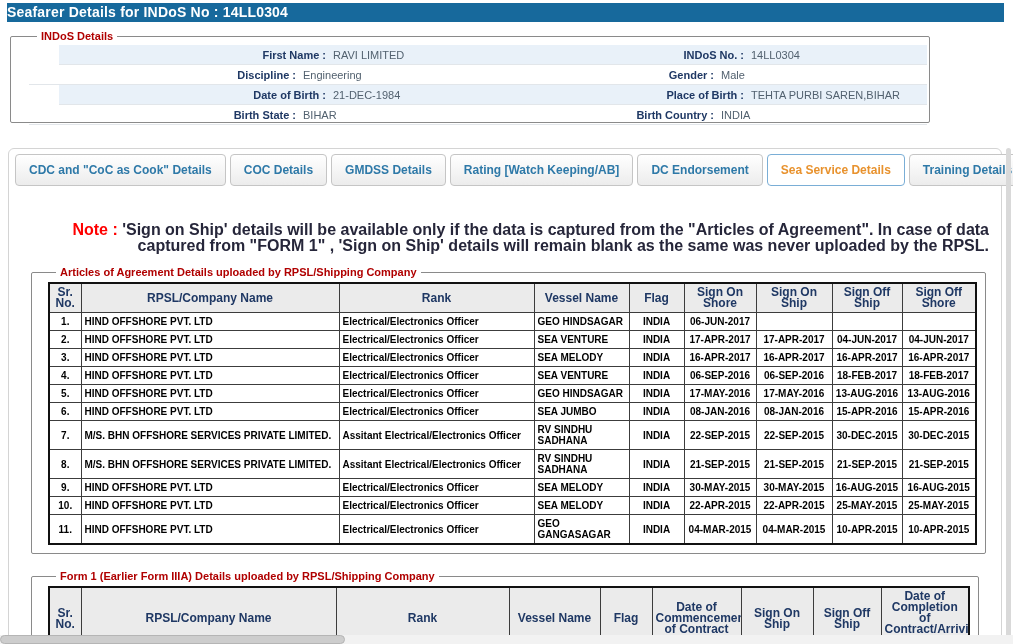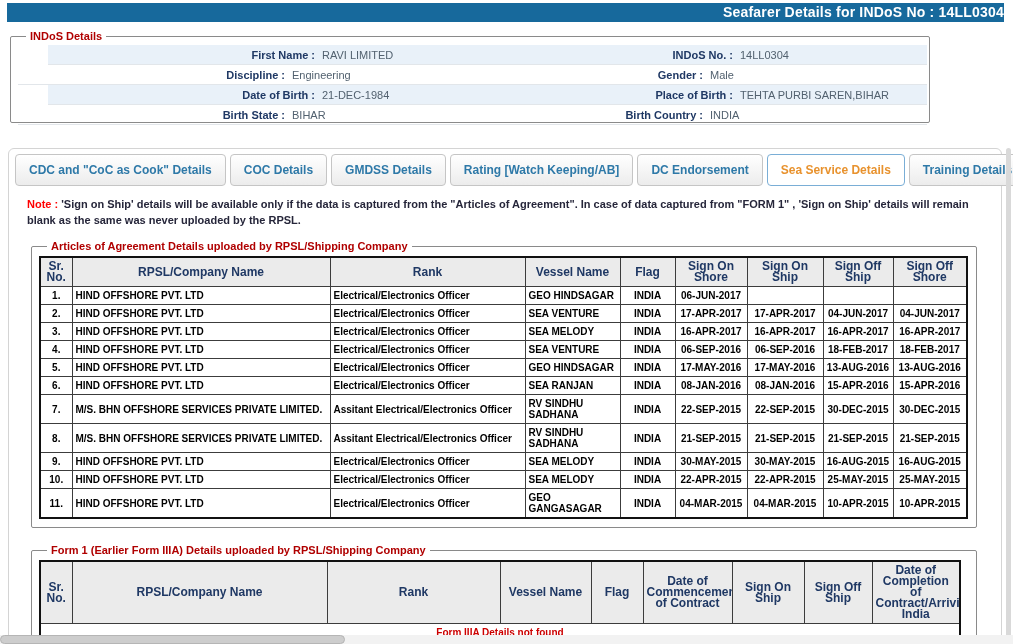--- a/index.html
+++ b/index.html
@@ -3,47 +3,47 @@
 <meta charset="utf-8">
 <style>
   * { box-sizing: border-box; margin: 0; padding: 0; }
   html, body { width: 1013px; height: 644px; overflow: hidden; background: #fff;
     font-family: "Liberation Sans", sans-serif; }
   .page { position: relative; width: 1013px; height: 644px; background: #fff; }
 
   
   .title-bar { position: absolute; left: 7px; top: 3px; width: 997px; height: 19px;
     background: var(--accent, #17699C); color: #fff; font-size: 14px; font-weight: bold;
-    text-align: right; line-height: 19px; letter-spacing: .2px; }
+    text-align: left; line-height: 19px; letter-spacing: .2px; }
 
   
   fieldset.fs { border: 1px solid #8a8a8a; border-radius: 2px; background: #fff; }
   fieldset.fs legend { color: var(--legend-red, #B00000); font-size: 11px; font-weight: bold;
     padding: 0 4px; margin-left: 8px; }
 
-  .indos-fs { position: absolute; left: 10px; top: 30px; width: 920px; height: 93px; padding: 3px 2px 2px 7px; }
+  .indos-fs { position: absolute; left: 10px; top: 30px; width: 920px; height: 93px; padding: 3px 2px 2px 18px; }
   .indos-row { display: grid; grid-template-columns: 272px 308px 110px 1fr; height: 20px;
     align-items: center; border-bottom: 1px solid #e2e6ea; }
   .indos-row.alt { background: #E9F1F9; margin-left: 30px; }
   .indos-label { text-align: right; font-weight: bold; color: #1F3864; font-size: 11px; padding-right: 5px; }
   .indos-value { text-align: left; color: #52616F; font-size: 11px; font-weight: normal; padding-left: 2px; }
 
   
   .panel { position: absolute; left: 8px; top: 148px; width: 994px; height: 496px;
     border: 1px solid #d4d4d4; border-radius: 6px 6px 0 0; background: #fff; }
   .tab-strip { display: flex; padding: 5px 0 0 6px; }
   .tab { font-size: 12px; font-weight: bold; color: var(--tab-blue, #2E79A8);
     background: linear-gradient(#ffffff, #ececec); border: 1px solid #c5c5c5;
     border-radius: 4px; padding: 8px 13px; margin-right: 4px; cursor: pointer; white-space: nowrap; }
   .tab.active { background: #fff; border: 1px solid #7aaed6; color: var(--tab-orange, #E8922E); }
 
-  .note { margin: 10px 12px 0 18px; font-size: 11px; font-weight: bold; color: #26263A; line-height: 16px; }
+  .note { margin: 36px 12px 0 18px; font-size: 16px; font-weight: bold; color: #26263A; line-height: 16px; text-align: right; }
   .note-label { color: var(--note-red, #FF0000); }
 
-  .table-fs { margin: 14px 24px 0 22px; padding: 4px 8px 8px 7px; }
+  .table-fs { margin: 14px 24px 0 22px; padding: 4px 8px 8px 16px; }
   .articles-fs { margin-top: 12px; }
   .form1-fs { margin-top: 16px; }
 
   table.grid { border-collapse: collapse; table-layout: fixed; }
   table.grid th, table.grid td { border: 1px solid #3c3c3c; font-size: 10px; font-weight: bold;
     padding: 3px 3px; line-height: 11px; overflow: hidden; }
   table.grid { border: 2px solid #111; }
   table.grid th { background: #EBEBEB; color: #1F3864; text-align: center; white-space: pre-line; font-size: 12px; }
   td.c { text-align: center; white-space: nowrap; }
   td.l { text-align: left; white-space: nowrap; padding-left: 5px; }
@@ -190,21 +190,21 @@
               <td class="c">INDIA</td>
               <td class="c">17-MAY-2016</td>
               <td class="c">17-MAY-2016</td>
               <td class="c">13-AUG-2016</td>
               <td class="c">13-AUG-2016</td>
             </tr>
             <tr>
               <td class="c">6.</td>
               <td class="l">HIND OFFSHORE PVT. LTD</td>
               <td class="l">Electrical/Electronics Officer</td>
-              <td class="l wrap">SEA RANJAN</td>
+              <td class="l wrap">SEA JUMBO</td>
               <td class="c">INDIA</td>
               <td class="c">08-JAN-2016</td>
               <td class="c">08-JAN-2016</td>
               <td class="c">15-APR-2016</td>
               <td class="c">15-APR-2016</td>
             </tr>
             <tr>
               <td class="c">7.</td>
               <td class="l">M/S. BHN OFFSHORE SERVICES PRIVATE LIMITED.</td>
               <td class="l">Assitant Electrical/Electronics Officer</td>

